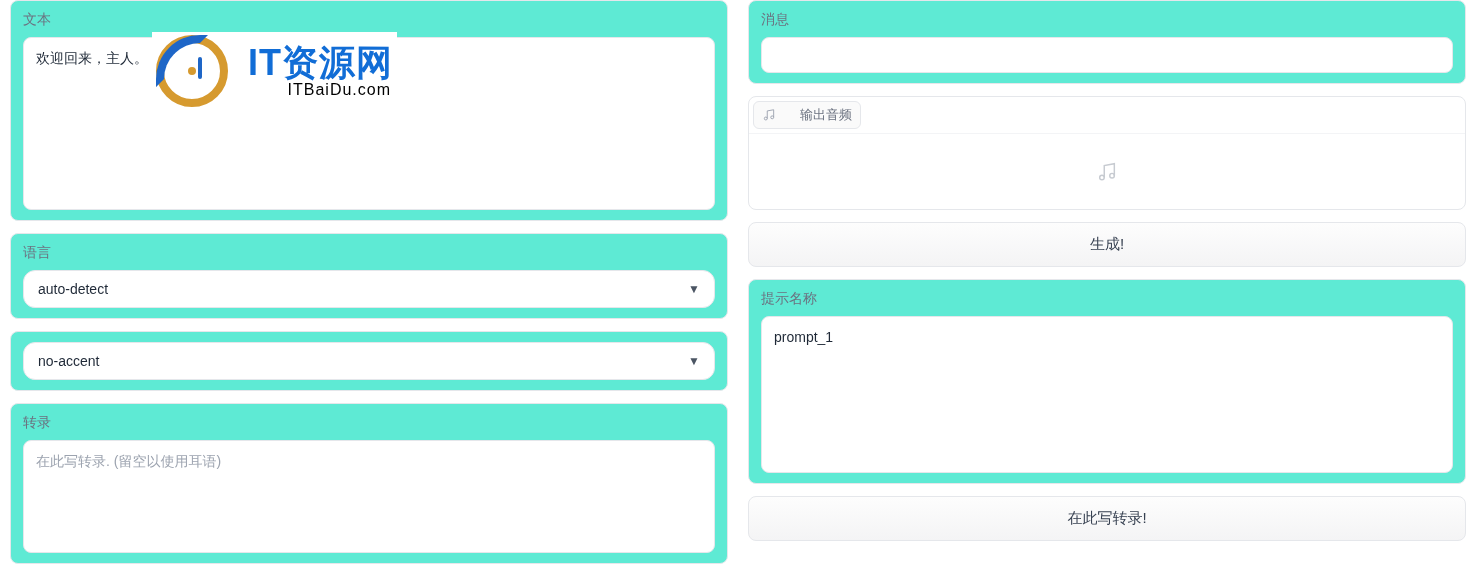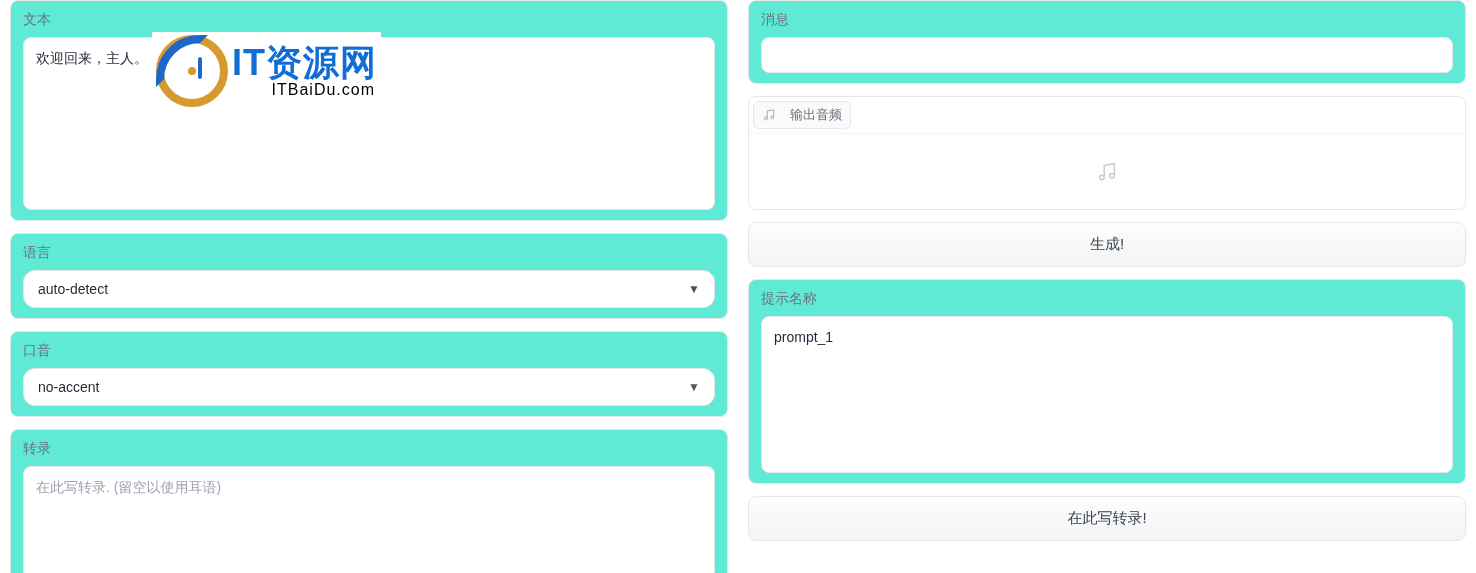--- a/index.html
+++ b/index.html
@@ -70,21 +70,21 @@
       background: #fff;
     }
     .audio-block {
       border: 1px solid #e5e7eb;
       border-radius: 8px;
       background: #fff;
     }
     .audio-header {
       display: inline-flex;
       align-items: center;
-      gap: 14px;
+      gap: 24px;
       padding: 4px 8px;
       margin: 4px;
       background: #fafafa;
       border: 1px solid #e5e7eb;
       border-radius: 6px;
       color: #6b7280;
       font-size: 13px;
     }
     .audio-body {
       height: 76px;
@@ -102,21 +102,21 @@
       cursor: pointer;
       color: #374151;
       font-size: 15px;
     }
     .logo-over {
       position: absolute;
       left: 128px;
       top: -6px;
       display: flex;
       align-items: center;
-      gap: 4px;
+      gap: 20px;
       background: #fff;
       padding: 2px 4px;
       height: 78px;
     }
     .logo-mark {
       width: 72px; height: 72px;
       border-radius: 50%;
       border: 8px solid #d69a2f;
       position: relative;
       display:flex; align-items:center; justify-content:center;
@@ -179,21 +179,20 @@
 
     <div class="block">
       <span class="block-label">语言</span>
       <div class="select-box">
         <span class="select-val">auto-detect</span>
         <span class="caret">▼</span>
       </div>
     </div>
 
     <div class="block">
-      <span class="block-label">口音</span>
       <div class="select-box">
         <span class="select-val">no-accent</span>
         <span class="caret">▼</span>
       </div>
     </div>
 
     <div class="block">
       <span class="block-label">转录</span>
       <div class="textarea-wrap">
         <textarea class="plain" rows="5" style="height: 96px;" placeholder="在此写转录. (留空以使用耳语)"></textarea>

